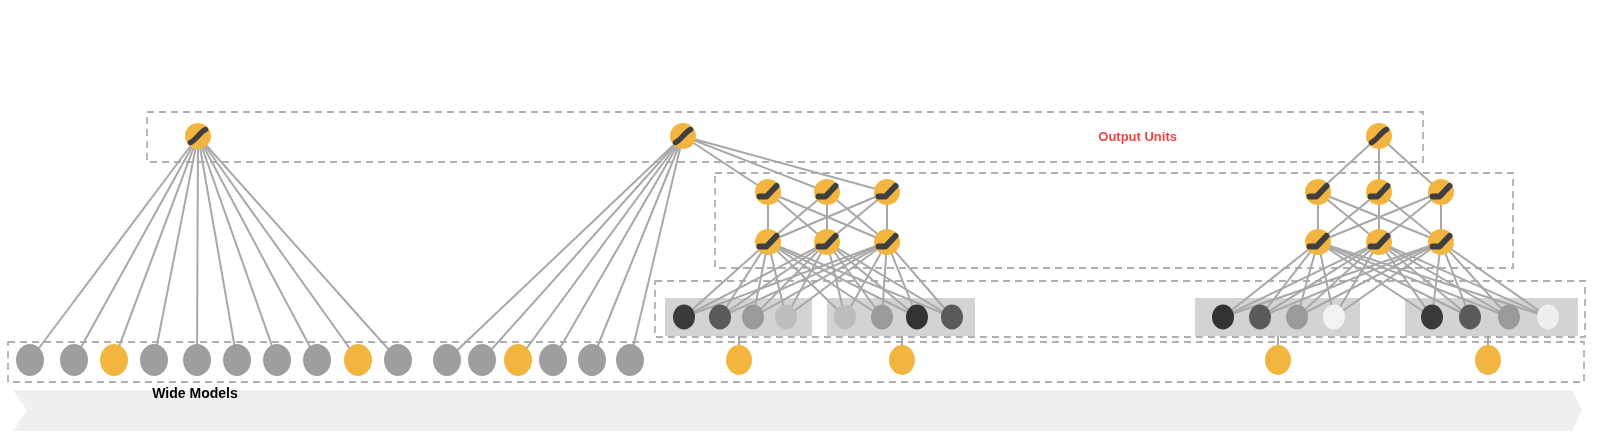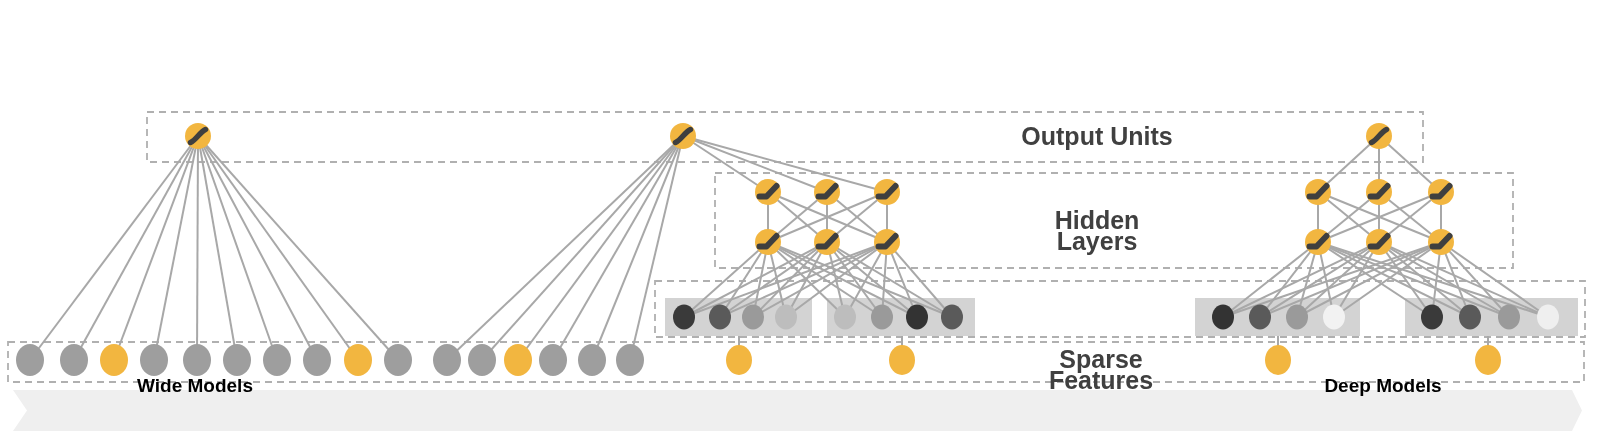--- a/index.html
+++ b/index.html
@@ -2,29 +2,29 @@
 <html><head>
 <meta charset="utf-8">
 <style>
   html,body{margin:0;padding:0;background:#ffffff;}
   #stage{
     position:relative;width:1608px;height:443px;background:#ffffff;overflow:hidden;
     font-family:"Liberation Sans", sans-serif;
   }
   #net-svg{position:absolute;left:0;top:0;}
   .side-label{
-    position:absolute;font-weight:700;font-size:25px;color:#404040;
-    text-align:center;line-height:21px;letter-spacing:0px;
+    position:absolute;font-weight:700;font-size:13px;color:#ef4444;
+    text-align:right;line-height:21px;letter-spacing:0px;
   }
   #lbl-output{left:1017px;top:126px;width:160px;}
   #lbl-hidden{left:1017px;top:210px;width:160px;}
   #lbl-dense{left:1020px;top:286px;width:140px;}
   #lbl-sparse{left:1016px;top:349px;width:170px;}
   .banner-label{
-    position:absolute;top:375px;font-weight:700;font-size:19px;color:#000;
+    position:absolute;top:385px;font-weight:700;font-size:14px;color:#000;
     text-align:center;width:300px;
   }
   #bl-wide{left:45px;}
   #bl-widedeep{left:602px;}
   #bl-deep{left:1233px;}
 </style>
 </head>
 <body>
 
 <div id="stage">
@@ -222,18 +222,15 @@
       <ellipse cx="1509" cy="317" rx="11" ry="12.5" fill="#9A9A9A"></ellipse>
       <ellipse cx="1548" cy="317" rx="11" ry="12.5" fill="#EFEFEF"></ellipse>
       <ellipse cx="1488" cy="360" rx="13" ry="15" fill="#F2B640"></ellipse>
       <g transform="translate(1379,136)">
         <circle r="13" fill="#F2B640"></circle>
         <path d="M -7.5 6.5 C -2 4, 2 -4, 7.5 -6.5" fill="none" stroke="#3F3F3F" stroke-width="5.5" stroke-linecap="round" stroke-linejoin="round"></path>
       </g>
     </svg>
 
   <div id="lbl-output" class="side-label">Output Units</div>
-  <div id="lbl-hidden" class="side-label">Hidden Layers</div>
-  <div id="lbl-sparse" class="side-label">Sparse Features</div>
 
   <div id="bl-wide" class="banner-label">Wide Models</div>
-  <div id="bl-deep" class="banner-label">Deep Models</div>
 </div>
 
 </body></html>

